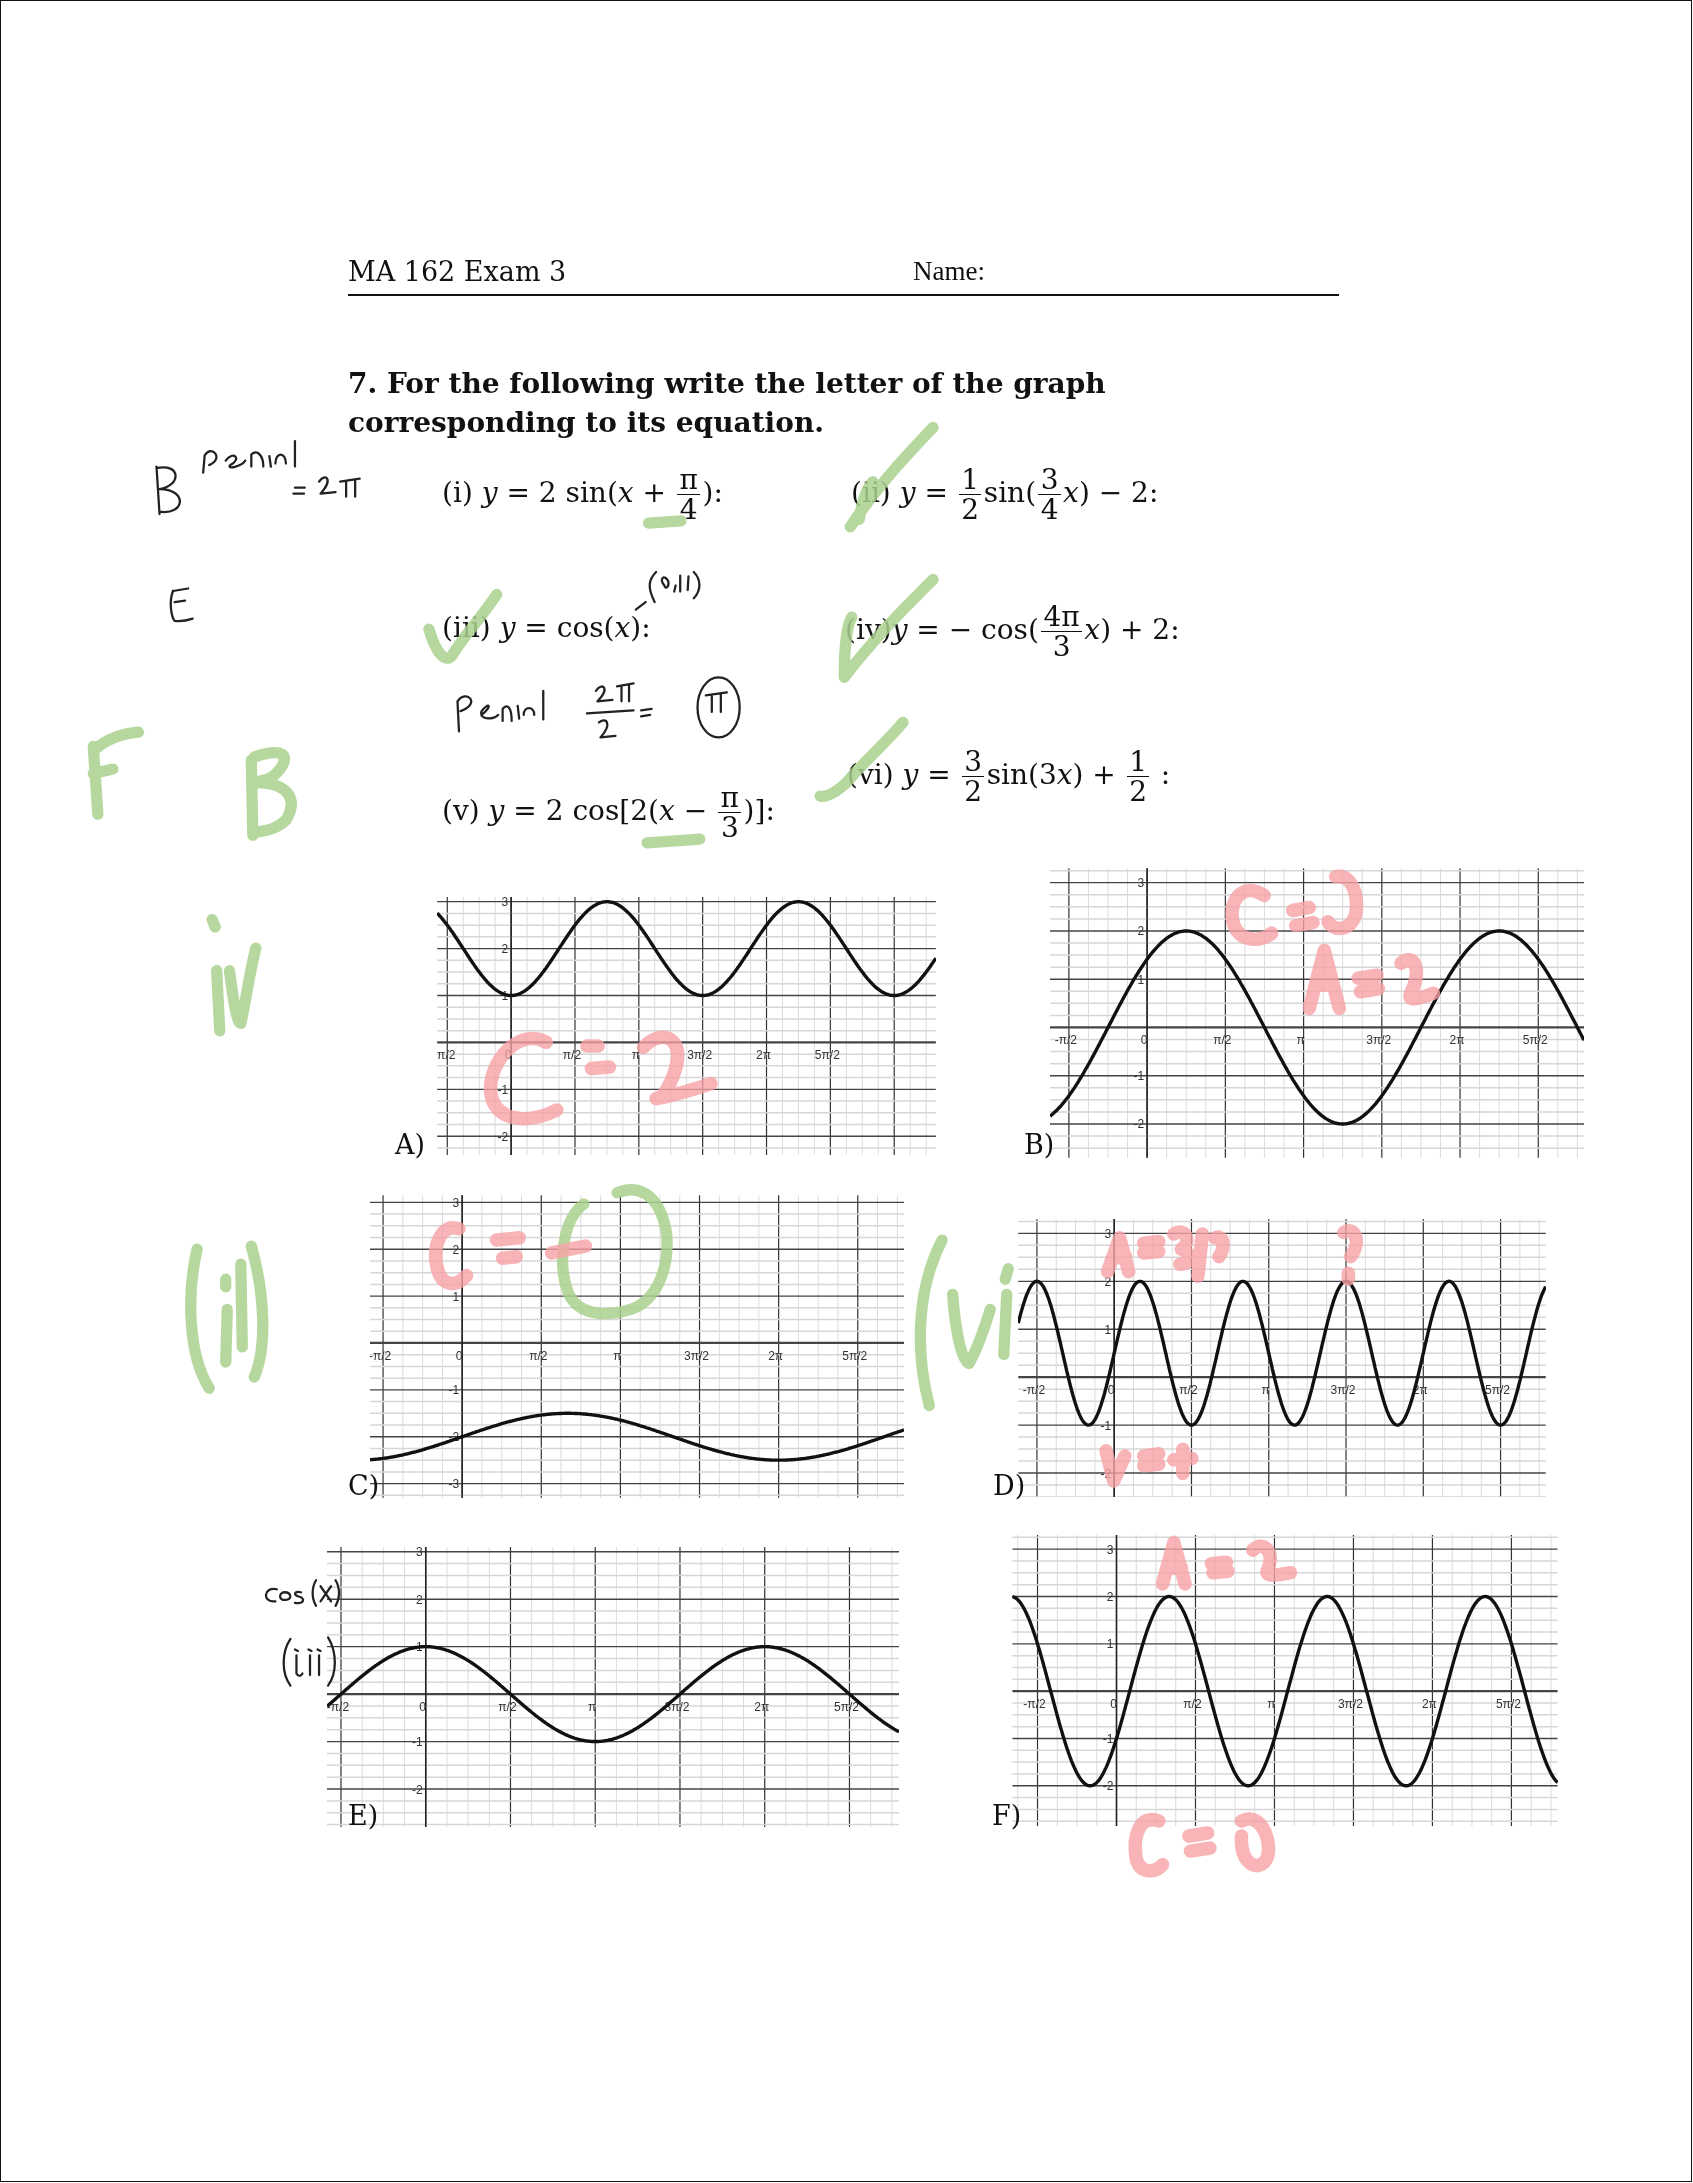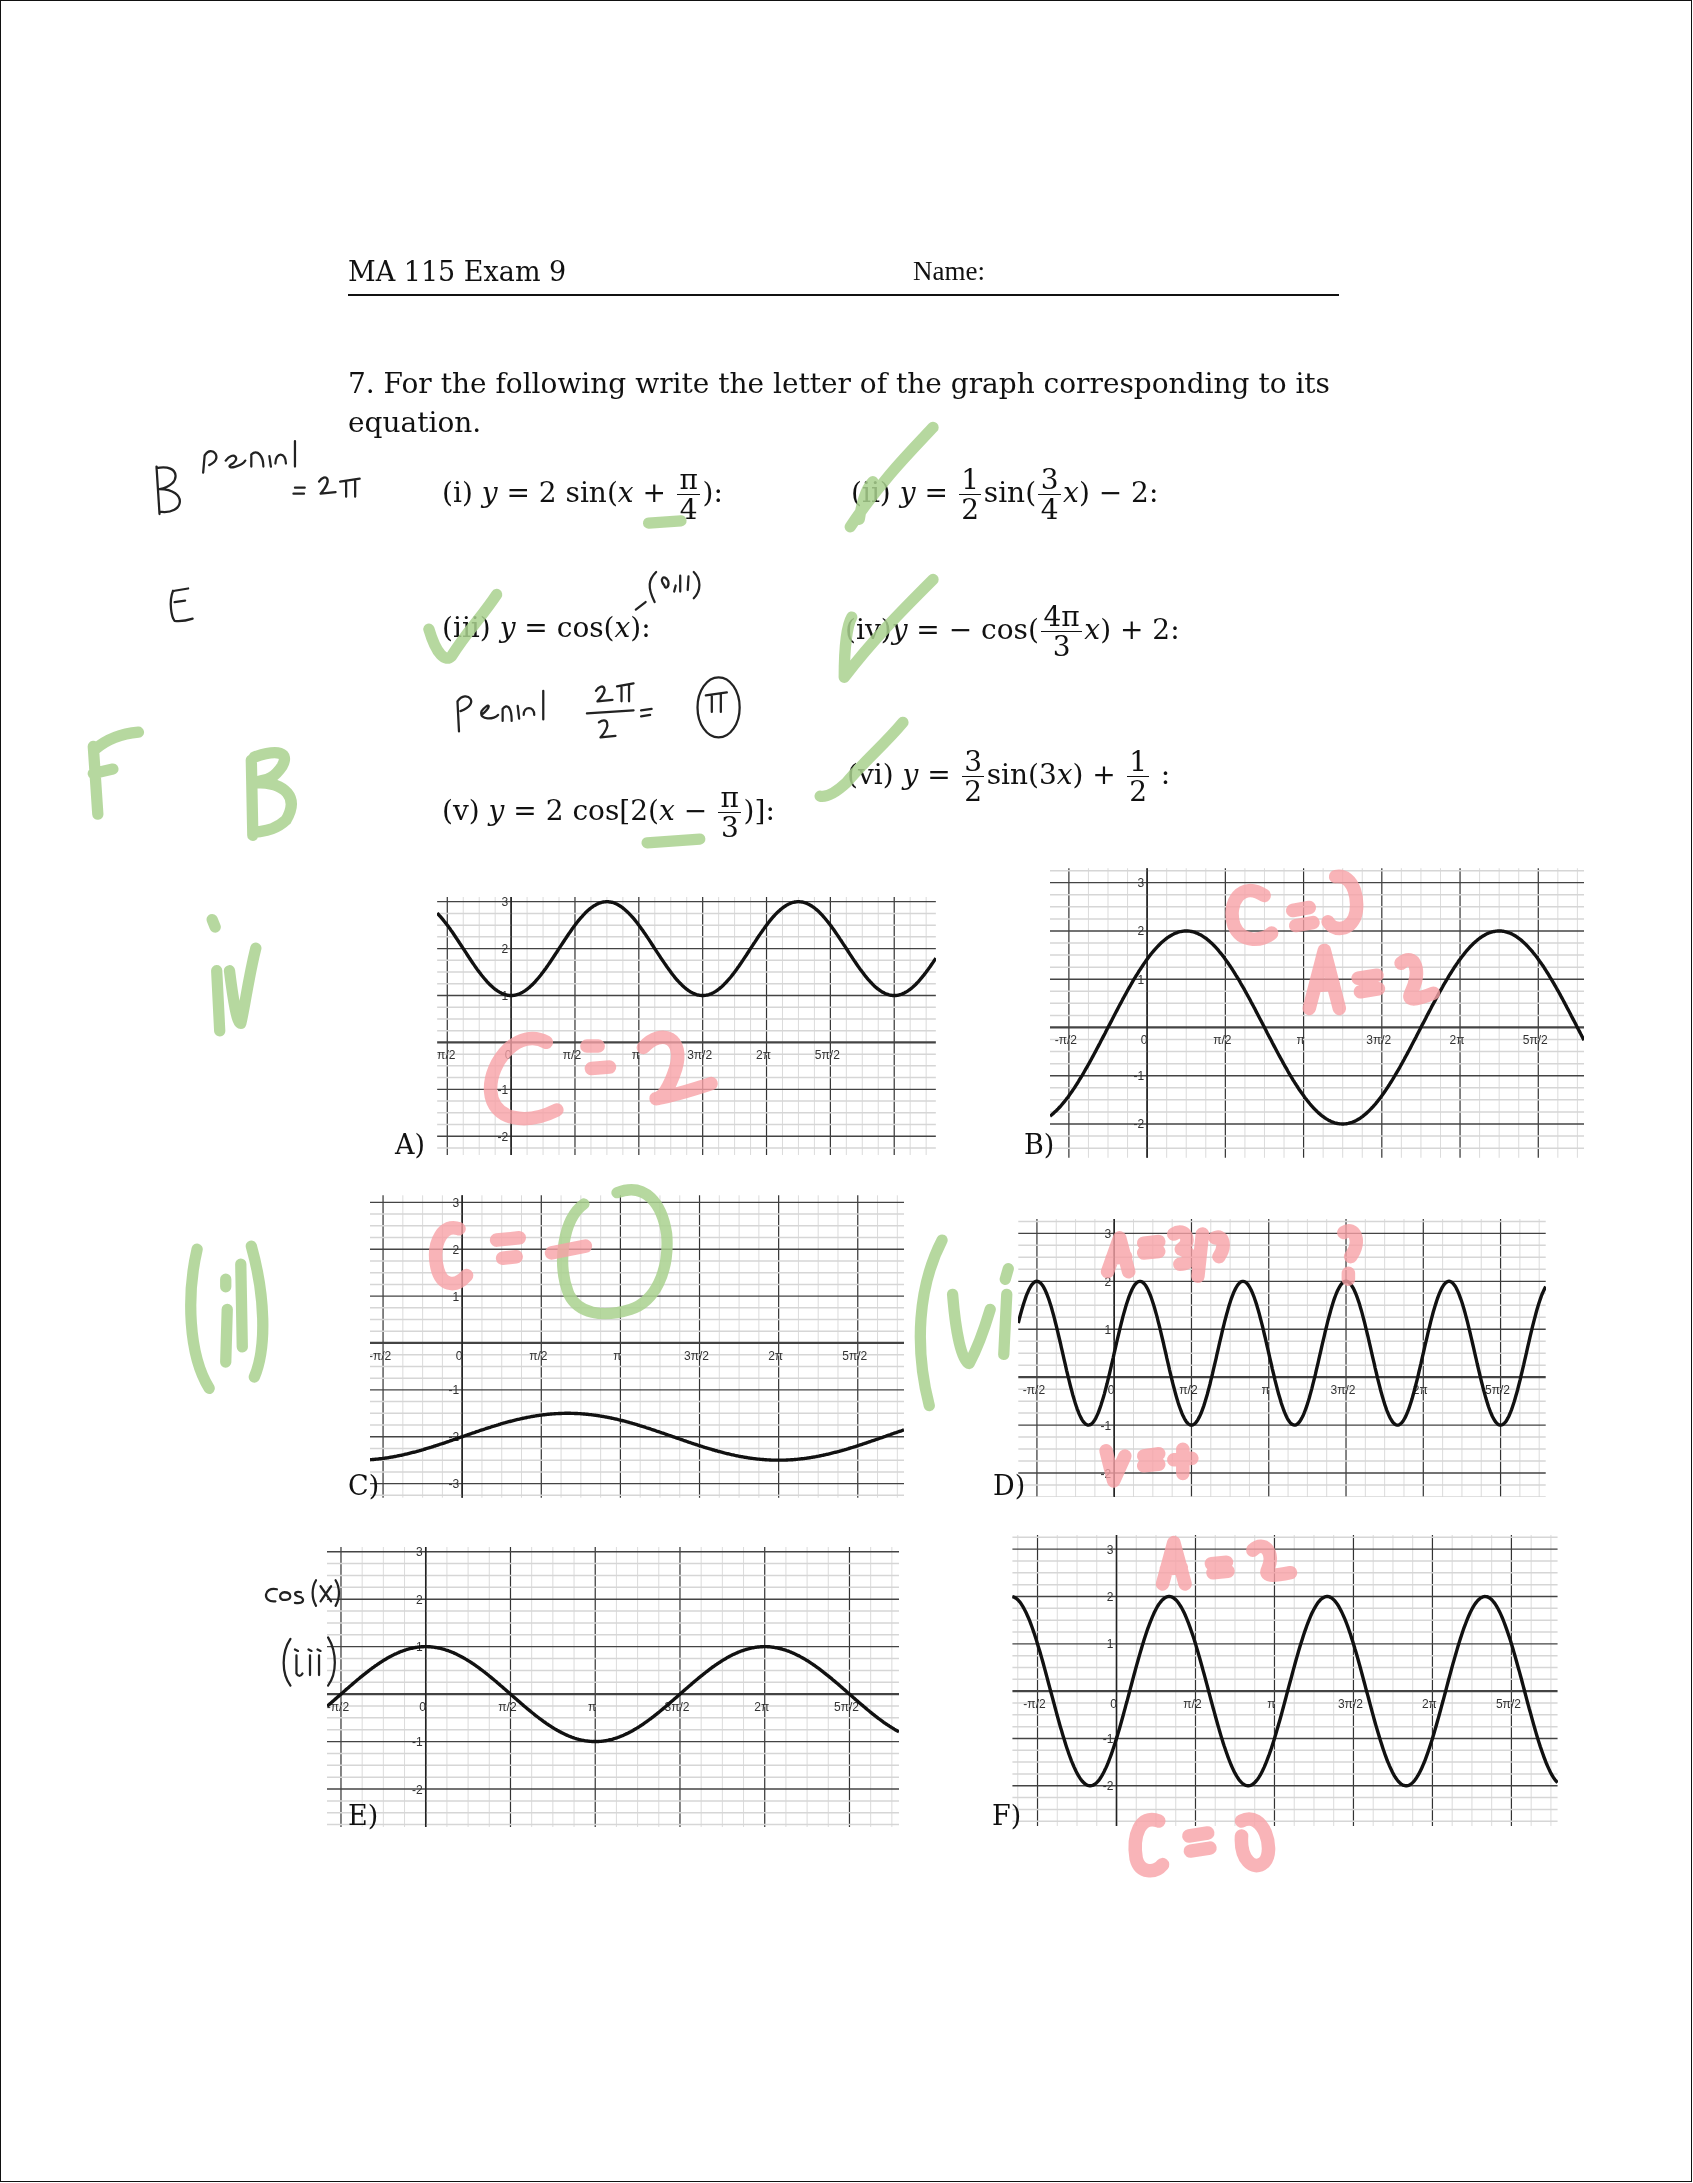--- a/index.html
+++ b/index.html
@@ -3,38 +3,38 @@
 <meta charset="utf-8">
 <style>
   html, body { margin: 0; padding: 0; background: #ffffff; }
   body { width: 1693px; height: 2183px; position: relative; overflow: hidden;
          font-family: "DejaVu Serif", "Liberation Serif", serif; color: #111; }
   .page-border { position: absolute; left: 0; top: 0; width: 1690px; height: 2180px;
                  border: 1.5px solid #111; box-sizing: content-box; }
   .abs { position: absolute; }
   .header-left, .header-right { font-size: 27px; top: 256px; }
   .header-rule { left: 348px; top: 294px; width: 991px; height: 1.5px; background: #111; }
-  .question { left: 348px; top: 364px; width: 993px; font-size: 28px; line-height: 39px; }
+  .question { left: 348px; top: 364px; width: 993px; font-size: 28px; line-height: 39px; font-weight: bold; }
   .eq { font-size: 28px; white-space: nowrap; margin-left: 17px; }
   .eq i { font-style: italic; }
   .frac { display: inline-block; vertical-align: middle; text-align: center; margin: 0 2.3px; }
   .frac span { display: block; line-height: 29px; }
   .frac .num { border-bottom: 1.5px solid #111; padding: 0 2.3px; }
   .plot { position: absolute; }
   .plot svg { display: block; }
   .plot-label { position: absolute; font-size: 27px; }
   .hand { position: absolute; pointer-events: none; }
   svg text { font-family: "Liberation Sans", sans-serif; }
 </style>
 </head>
 <body>
 
 <div class="page-border"></div>
 
-<div class="abs header-left" style="left:348px;">MA 115 Exam 9</div>
+<div class="abs header-left" style="left:348px;">MA 162 Exam 3</div>
 <div class="abs header-right" style="left:913px;font-family:Liberation Serif, serif;">Name:</div>
 <div class="abs header-rule"></div>
 
 <div class="abs question">7. For the following write the letter of the graph corresponding to its equation.</div>
 
 <div class="abs eq" style="left:425px; top:465px;">
   <span>(i)</span>
   <i>y</i> = 2 sin(<i>x</i> + <span class="frac"><span class="num">π</span><span>4</span></span>):
 </div>
 <div class="abs eq" style="left:834px; top:465px;">

